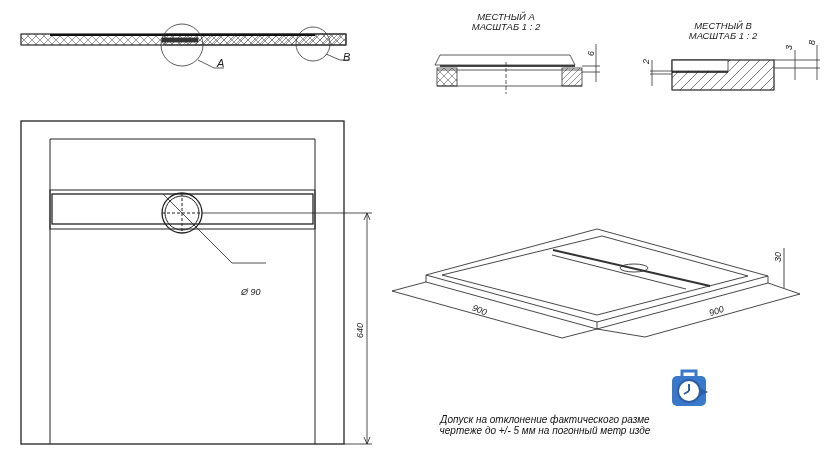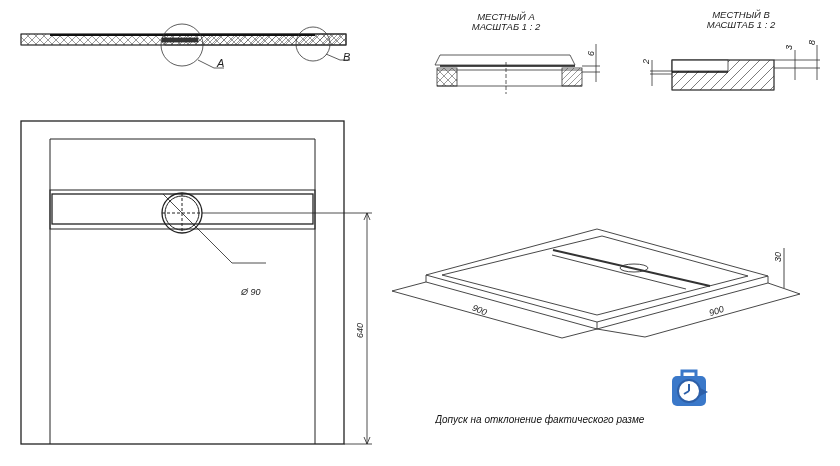--- a/index.html
+++ b/index.html
@@ -1,20 +1,20 @@
 <!DOCTYPE html>
 <html><head>
 <meta charset="utf-8">
 <style>
   html, body { margin: 0; padding: 0; background: #ffffff; }
   body { width: 840px; height: 466px; position: relative; overflow: hidden; font-family: "Liberation Sans", sans-serif; }
   svg.drawing { position: absolute; left: 0; top: 0; }
   .lbl { position: absolute; font-style: italic; color: #222; font-size: 9px; line-height: 10px; white-space: nowrap; }
   .title-lbl { text-align: center; font-size: 9.5px; line-height: 10px; }
-  .note { position: absolute; left: 435px; top: 414px; width: 220px; overflow: hidden; font-style: italic; font-size: 10px; line-height: 11px; color: #111; white-space: nowrap; }
+  .note { position: absolute; left: 435px; top: 414px; width: 220px; overflow: hidden; font-style: italic; font-size: 10px; line-height: 11px; color: #111; white-space: nowrap; text-align: center; }
   .logo { position: absolute; left: 668px; top: 366px; height: 48px; width: 170px; }
   .logo-text { position: absolute; left: 46px; top: 12px; font-size: 20px; font-weight: bold; color: #3a78c9; letter-spacing: -0.3px; }
   .rot { transform-origin: left top; }
 </style>
 </head>
 <body>
 
 <svg class="drawing" width="840" height="466" viewBox="0 0 840 466">
   <defs>
     <pattern id="cross" width="8" height="8" patternUnits="userSpaceOnUse">
@@ -106,37 +106,38 @@
 
 <div class="lbl" style="left:217px; top:58px; font-size:11px;">A</div>
 <div class="lbl" style="left:343px; top:52px; font-size:11px;">B</div>
 
 <div class="lbl title-lbl" style="left:466px; top:12px; width:80px;">
   <div>МЕСТНЫЙ А</div>
   <div>МАСШТАБ 1 : 2</div>
 </div>
 <div class="lbl rot" style="left:586px; top:56px; transform: rotate(-90deg);">6</div>
 
-<div class="lbl title-lbl" style="left:683px; top:10px; width:80px;margin-left:18px;">
+<div class="lbl title-lbl" style="left:683px; top:21px; width:80px;">
   <div>МЕСТНЫЙ В</div>
   <div>МАСШТАБ 1 : 2</div>
 </div>
 <div class="lbl rot" style="left:641px; top:64px; transform: rotate(-90deg);">2</div>
 <div class="lbl rot" style="left:784px; top:50px; transform: rotate(-90deg);">3</div>
 <div class="lbl rot" style="left:807px; top:45px; transform: rotate(-90deg);">8</div>
 
 <div class="lbl" style="left:241px; top:254px;margin-top:33px;">Ø 90</div>
 <div class="lbl rot" style="left:355px; top:338px; transform: rotate(-90deg);">640</div>
 
 <div class="lbl" style="left:472px; top:305px; transform: rotate(22deg);">900</div>
 <div class="lbl" style="left:709px; top:306px; transform: rotate(-18deg);">900</div>
 <div class="lbl rot" style="left:773px; top:262px; transform: rotate(-90deg);">30</div>
 
 <div class="note">
   <div>Допуск на отклонение фактического разме</div>
+  <div>чертеже до +/- 5 мм на погонный метр изде</div>
 </div>
 
 <div class="logo">
   <svg width="46" height="46" viewBox="0 0 46 46" style="position:absolute;left:0;top:0;">
     <rect x="4" y="10" width="34" height="30" rx="5" fill="#3a78c9"></rect>
     <path d="M14 10 L14 5 L28 5 L28 10" stroke="#3a78c9" stroke-width="3" fill="none"></path>
     <circle cx="21" cy="25" r="11" fill="#fff" stroke="#2d5fa8" stroke-width="2"></circle>
     <line x1="21" y1="25" x2="21" y2="18" stroke="#2d5fa8" stroke-width="2"></line>
     <line x1="21" y1="25" x2="16" y2="28" stroke="#2d5fa8" stroke-width="2"></line>
     <path d="M32 22 L40 26 L32 30 Z" fill="#2d5fa8"></path>

